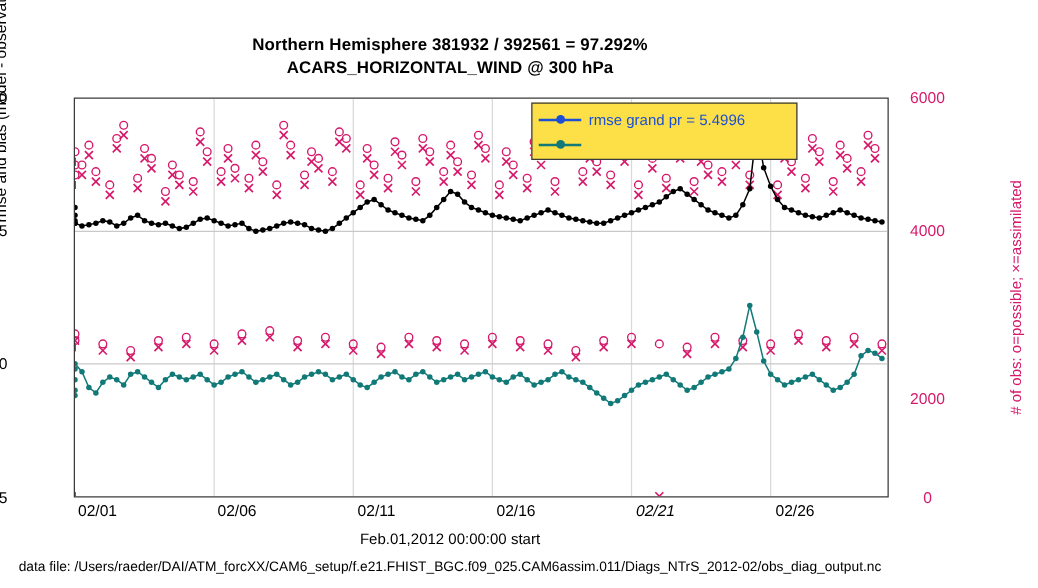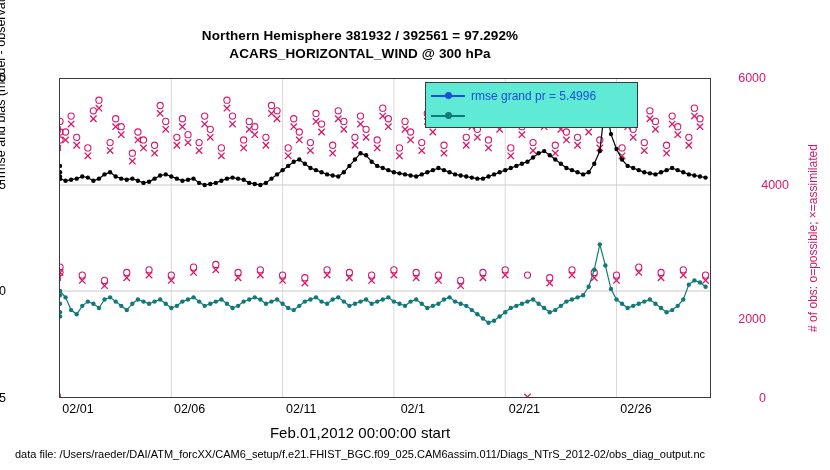--- a/index.html
+++ b/index.html
@@ -22,50 +22,50 @@
     position:absolute;left:59px;top:78px;width:652px;height:320px;
     border:1px solid #3a3a3a;box-sizing:border-box;background:#fff;
   }
 
   
   .ytick{
     position:absolute;right:714px;width:40px;text-align:right;
     font-size:12.5px;color:#000;transform:translateY(-50%);
   }
   .ytickR{
-    position:absolute;left:718px;width:48px;text-align:right;
+    position:absolute;left:718px;width:48px;text-align:center;
     font-size:12.5px;color:#d6186b;transform:translateY(-50%);
   }
   .xtick{
     position:absolute;top:402px;font-size:12.5px;color:#000;
     transform:translateX(-50%);white-space:nowrap;
   }
   #ylabelL{
     position:absolute;left:-6px;top:238px;width:320px;
     transform:rotate(-90deg);transform-origin:0 0;
     font-size:12.5px;text-align:center;color:#000;
   }
   #ylabelR{
     position:absolute;left:806px;top:398px;width:320px;
     transform:rotate(-90deg);transform-origin:0 0;
     font-size:12px;text-align:center;color:#d6186b;
   }
   #xlabel{
     position:absolute;left:0;right:0;top:424px;text-align:center;
-    font-size:15px;color:#000;
+    font-size:12px;color:#000;
   }
   #datafile{
     position:absolute;left:0;right:0;top:448px;text-align:center;
     font-size:11px;color:#000;
   }
 
   
   #legend{
     position:absolute;left:425px;top:82px;width:213px;height:46px;
-    background:#5eead4;border:1px solid #3a3a3a;box-sizing:border-box;
+    background:#fde047;border:1px solid #3a3a3a;box-sizing:border-box;
     padding:3px 5px 0 5px;
   }
   .legrow{display:flex;align-items:center;height:20px;}
   .legline{position:relative;width:34px;height:2px;margin-right:6px;}
   .legline i{
     position:absolute;left:0;right:0;top:0;height:2px;display:block;
   }
   .legdot{
     position:absolute;left:14px;top:-3px;width:7px;height:7px;border-radius:50%;
   }
@@ -82,29 +82,29 @@
 
   <div class="title" id="title1">Northern Hemisphere 381932 / 392561 = 97.292%</div>
   <div class="title" id="title2">ACARS_HORIZONTAL_WIND @ 300 hPa</div>
 
   <div class="ytick" style="top:78px;">10</div>
   <div class="ytick" style="top:184.7px;">5</div>
   <div class="ytick" style="top:291.3px;">0</div>
   <div class="ytick" style="top:398px;">-5</div>
 
   <div class="ytickR" style="top:78px;">6000</div>
-  <div class="ytickR" style="top:184.7px;margin-left:23px;">4000</div>
+  <div class="ytickR" style="top:184.7px;">4000</div>
   <div class="ytickR" style="top:291.3px;margin-top:28px;">2000</div>
   <div class="ytickR" style="top:398px;">0</div>
 
   <div class="xtick" style="left:78px;">02/01</div>
   <div class="xtick" style="left:189.6px;text-align:center;">02/06</div>
   <div class="xtick" style="left:301.2px;">02/11</div>
-  <div class="xtick" style="left:412.8px;">02/1</div>
-  <div class="xtick" style="left:524.4px;">02/21</div>
+  <div class="xtick" style="left:412.8px;">02/16</div>
+  <div class="xtick" style="left:524.4px;font-style:italic;">02/21</div>
   <div class="xtick" style="left:636px;text-align:right;">02/26</div>
 
   <div id="ylabelL">rmse and bias (model - observation)</div>
   <div id="ylabelR"># of obs: o=possible; ×=assimilated</div>
   <div id="xlabel">Feb.01,2012 00:00:00 start</div>
   <div id="datafile">data file: /Users/raeder/DAI/ATM_forcXX/CAM6_setup/f.e21.FHIST_BGC.f09_025.CAM6assim.011/Diags_NTrS_2012-02/obs_diag_output.nc</div>
 
   <div id="plot">
     <svg id="canvas" width="650" height="318" viewBox="0 0 650 318">
         <line x1="111.30136986301369" y1="0" x2="111.30136986301369" y2="318" stroke="#d9d9d9" stroke-width="1"></line>

